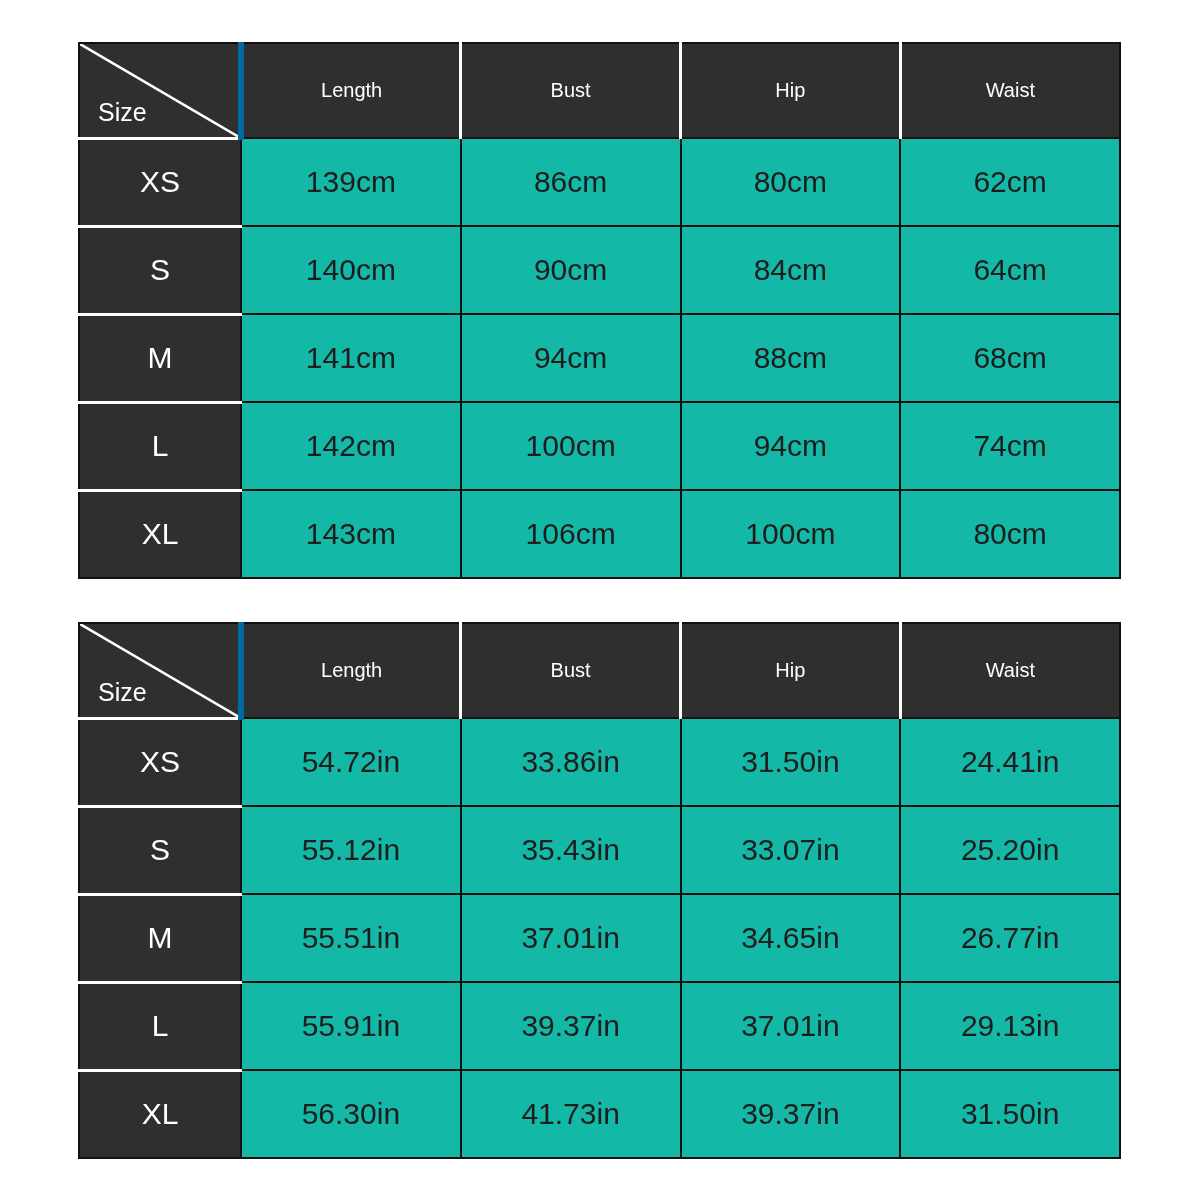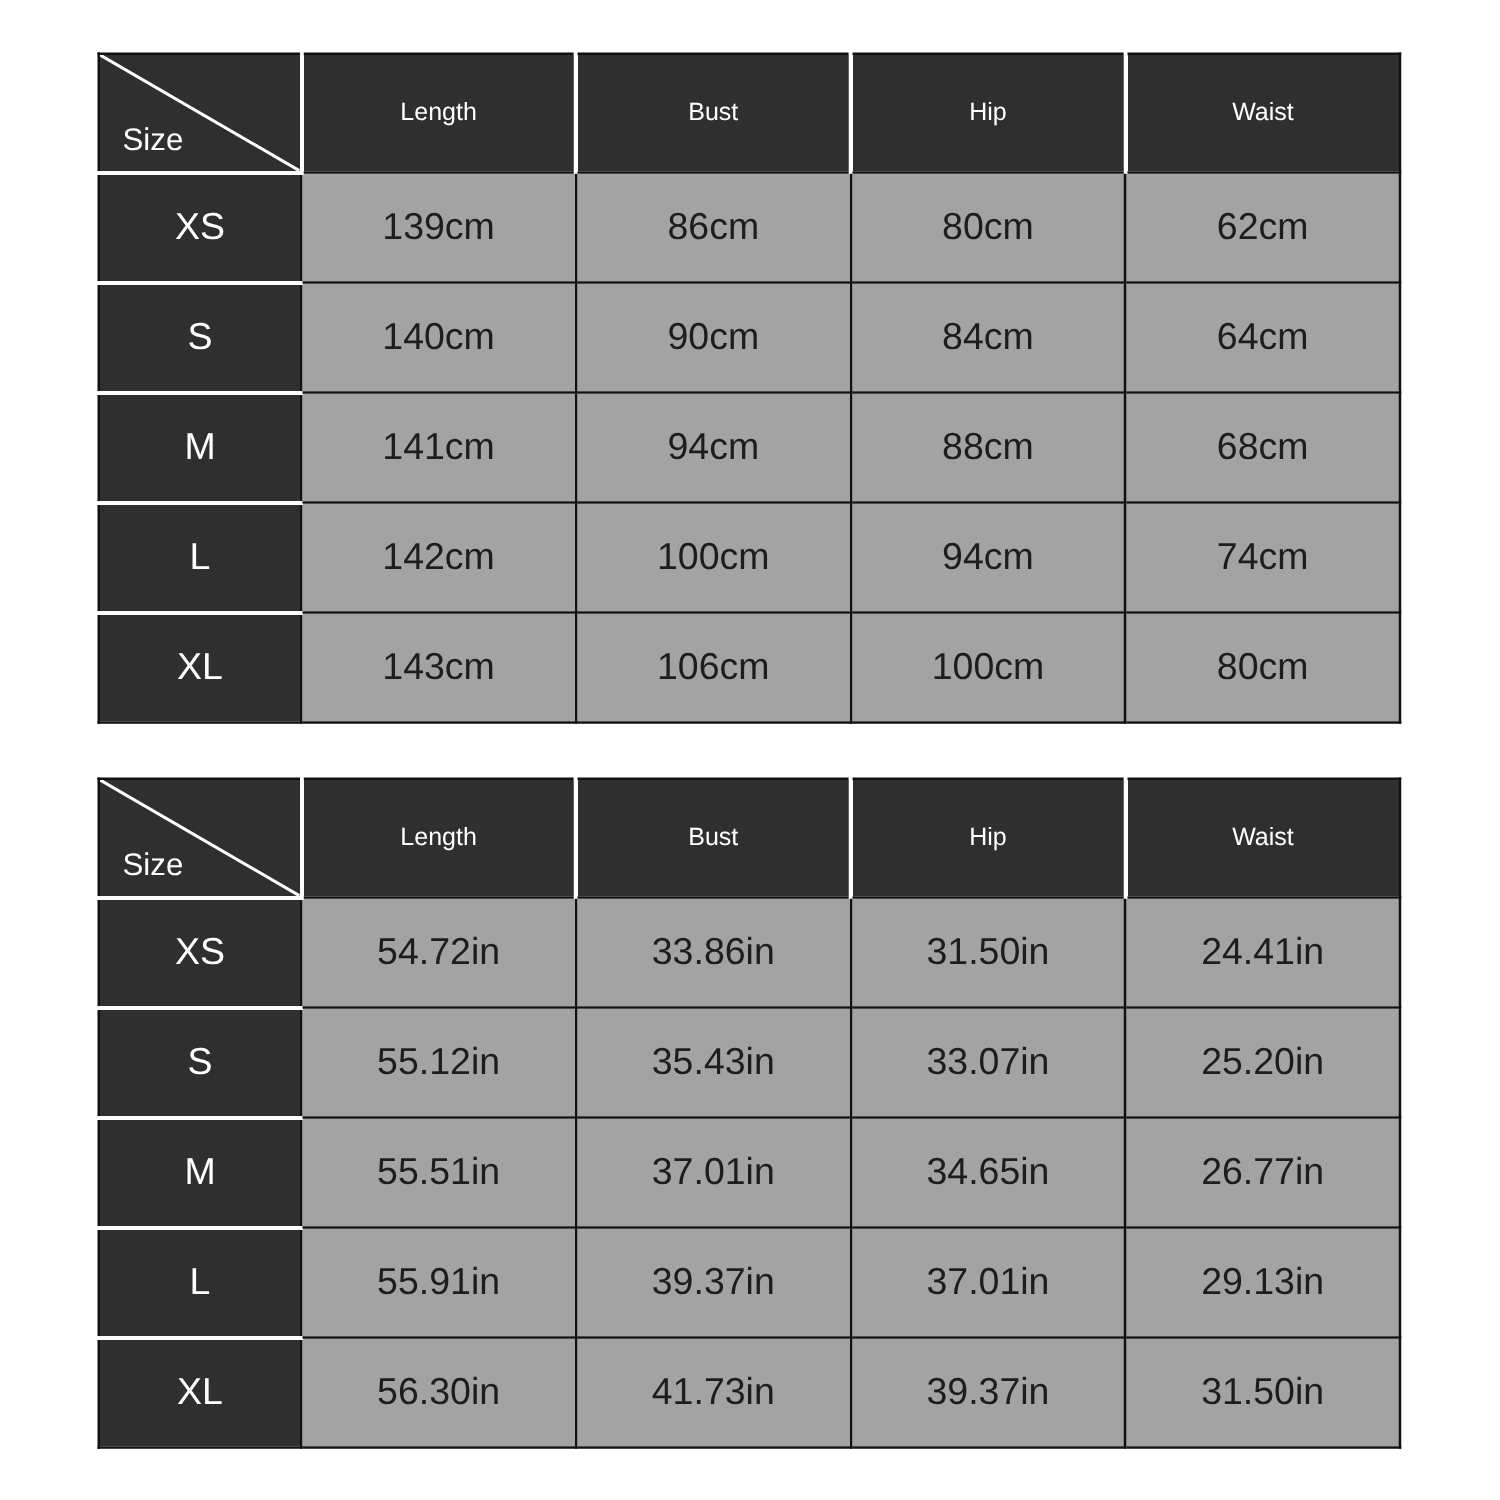--- a/index.html
+++ b/index.html
@@ -37,32 +37,32 @@
     background: #2f2f2f;
     color: #ffffff;
     font-weight: normal;
   }
   thead th.col {
     font-size: 20px;
     border-left: 3px solid #ffffff;
   }
   th.corner {
     position: relative;
-    border-right: 2px solid #0369a1;
+    border-right: 6px solid #0369a1;
     border-bottom: 3px solid #ffffff;
   }
   tbody th.size {
     font-size: 30px;
     border-bottom: 3px solid #ffffff;
   }
   tbody tr:last-child th.size {
     border-bottom: 2px solid #111111;
   }
   td {
-    background: #a3a3a3;
+    background: #14b8a6;
     color: #1d1d1d;
     font-size: 30px;
   }
   .diag {
     position: absolute;
     left: 0; top: 0;
     width: 100%;
     height: 100%;
     display: block;
     pointer-events: none;

